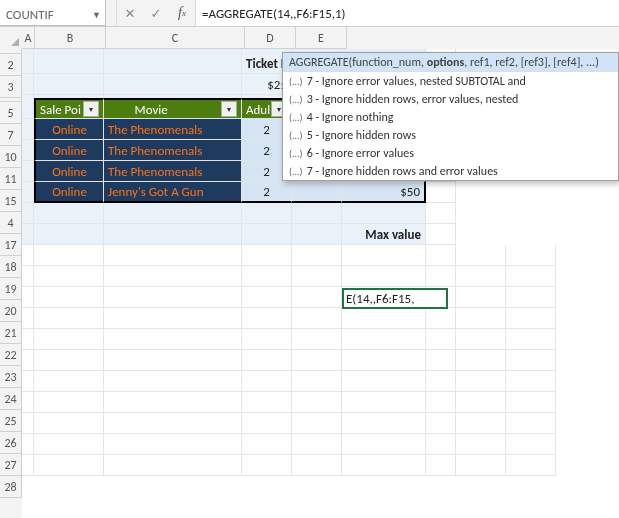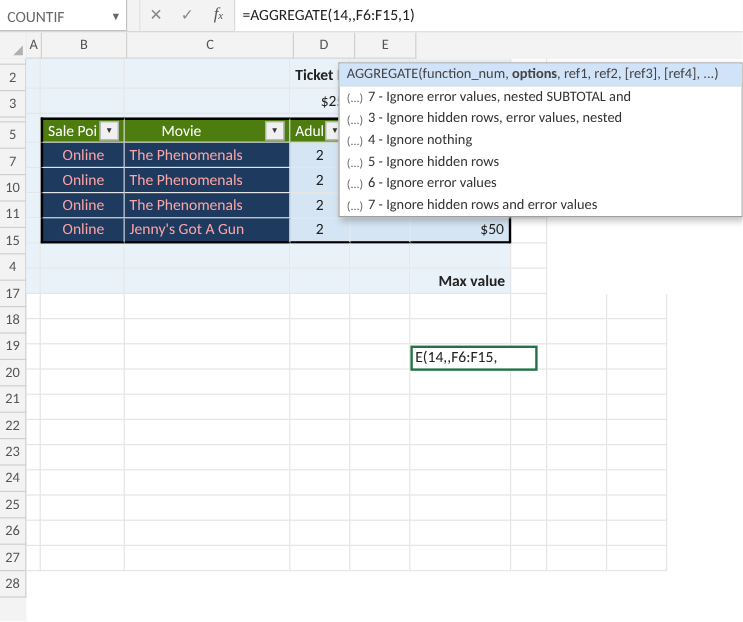--- a/index.html
+++ b/index.html
@@ -152,21 +152,21 @@
   .wE{width:50px;}
   .wF{width:84px;}
   .wG{width:30px;}
   .wH{width:50px;}
   .wI{width:50px;}
 
   
   .lb { background:#e9f2f9; }
 
   
-  .db { background:#1f3a5f; color:#fca5a5; }
+  .db { background:#1f3a5f; color:#f97316; }
   .dbh{ background:#4d7c0f; color:#fff; font-weight:normal; }
   
   .mb { background:#d6e5f3; }
 
   .table-top-border    { border-top:2px solid #000; }
   .table-bottom-border { border-bottom:2px solid #000; }
   .table-left-border   { border-left:2px solid #000; }
   .table-right-border  { border-right:2px solid #000; }
 
   .dd-icon {

